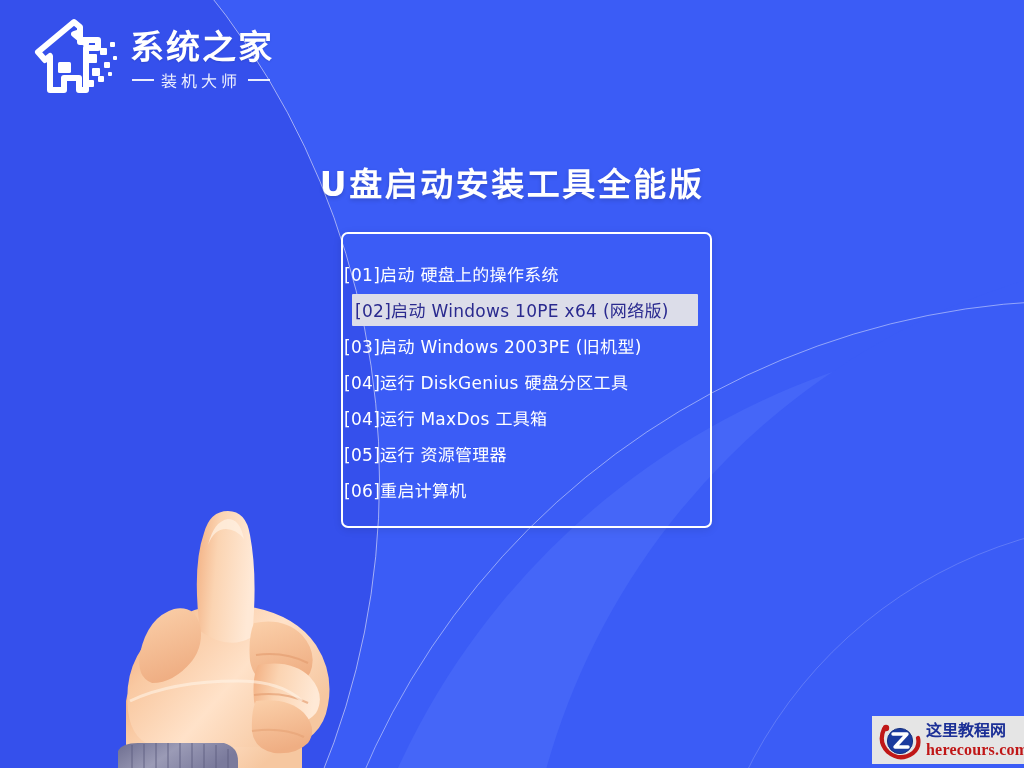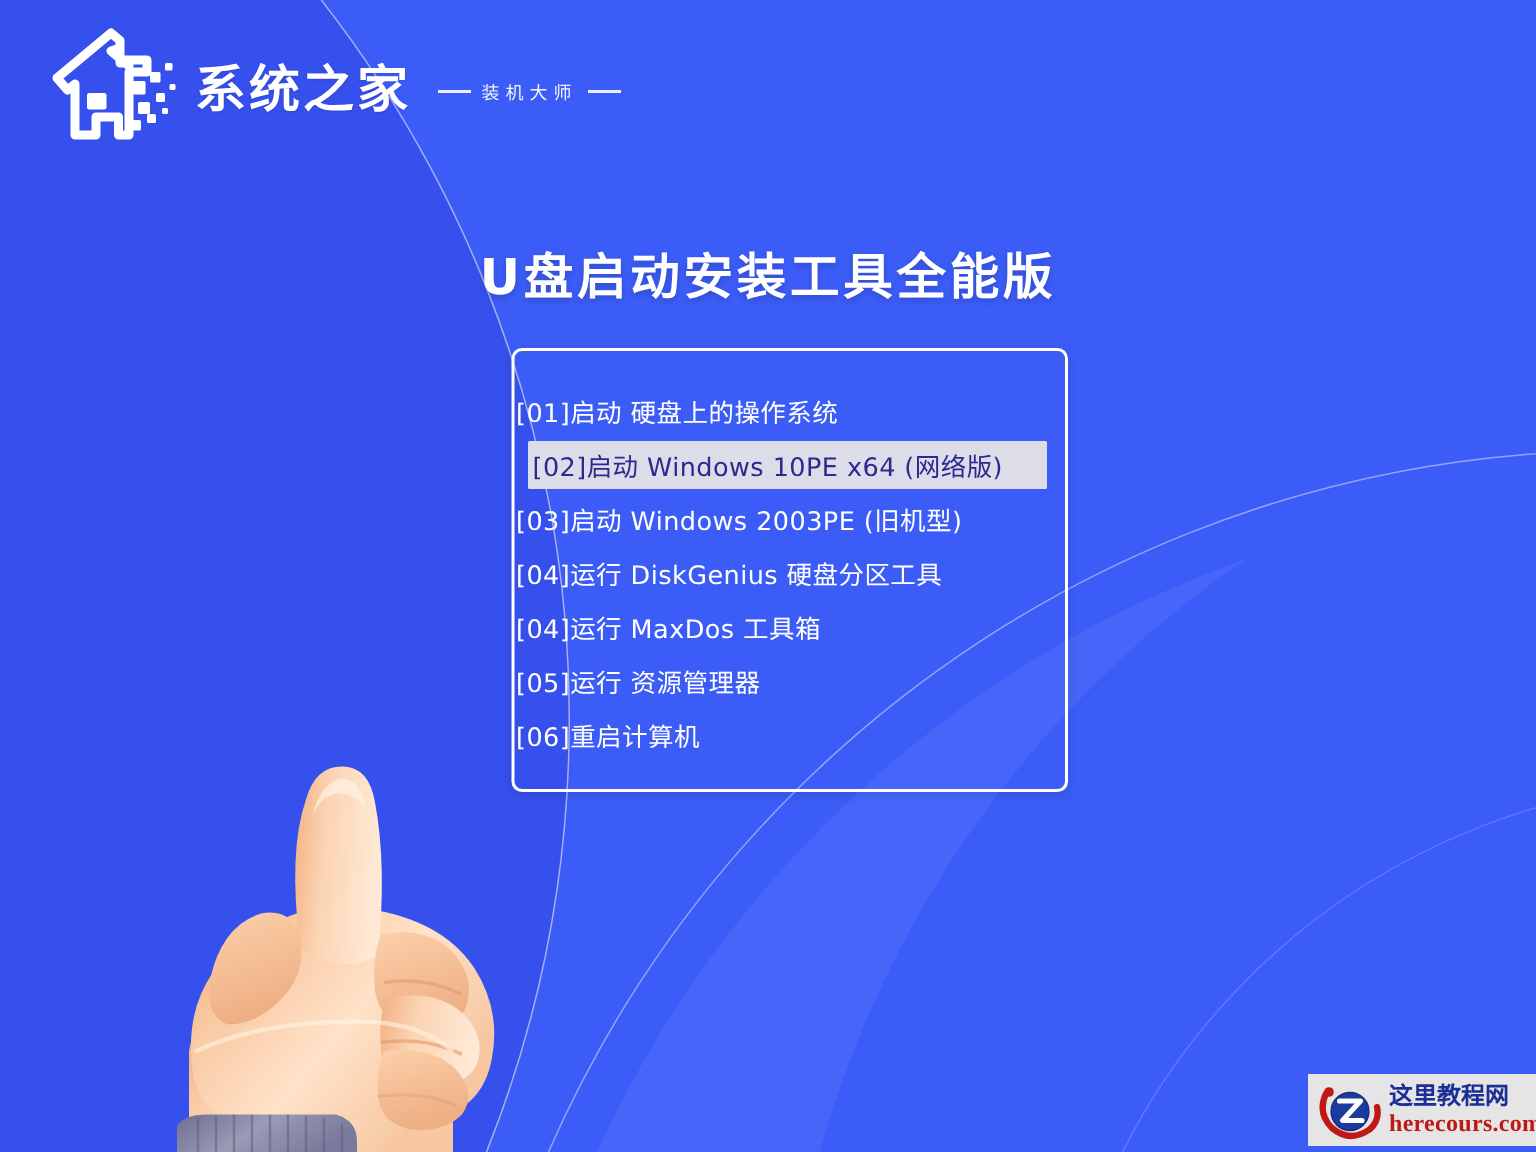--- a/index.html
+++ b/index.html
@@ -72,30 +72,30 @@
     border:1.2px solid rgba(255,255,255,0.18);
     background:transparent;
   }
 
   
   #brand {
     position:absolute; left:34px; top:18px;
     display:flex; align-items:center; gap:12px;
   }
   #brand .mark { width:84px; height:80px; display:block; }
-  #brand .wordmark { display:flex; flex-direction:row; gap:16px; padding-top:6px; }
+  #brand .wordmark { display:flex; flex-direction:column; gap:2px; padding-top:6px; }
   #brand .name {
     font-size:34px; font-weight:bold; color:#ffffff;
     letter-spacing:2px; line-height:1.05;
     font-family:"DejaVu Sans","Liberation Sans",sans-serif;
     text-shadow:0 1px 2px rgba(0,0,0,.12);
   }
   #brand .tagline {
     display:flex; align-items:center; gap:7px;
-    font-size:12px; color:rgba(255,255,255,.92);
+    font-size:16px; color:rgba(255,255,255,.92);
     letter-spacing:4px; padding-left:2px;font-family:Liberation Serif, serif;
   }
   #brand .tagline .dash {
     display:inline-block; width:22px; height:1.5px;
     background:rgba(255,255,255,.9);
   }
 
   
   #title {
     position:absolute; left:0; right:0; top:158px;

